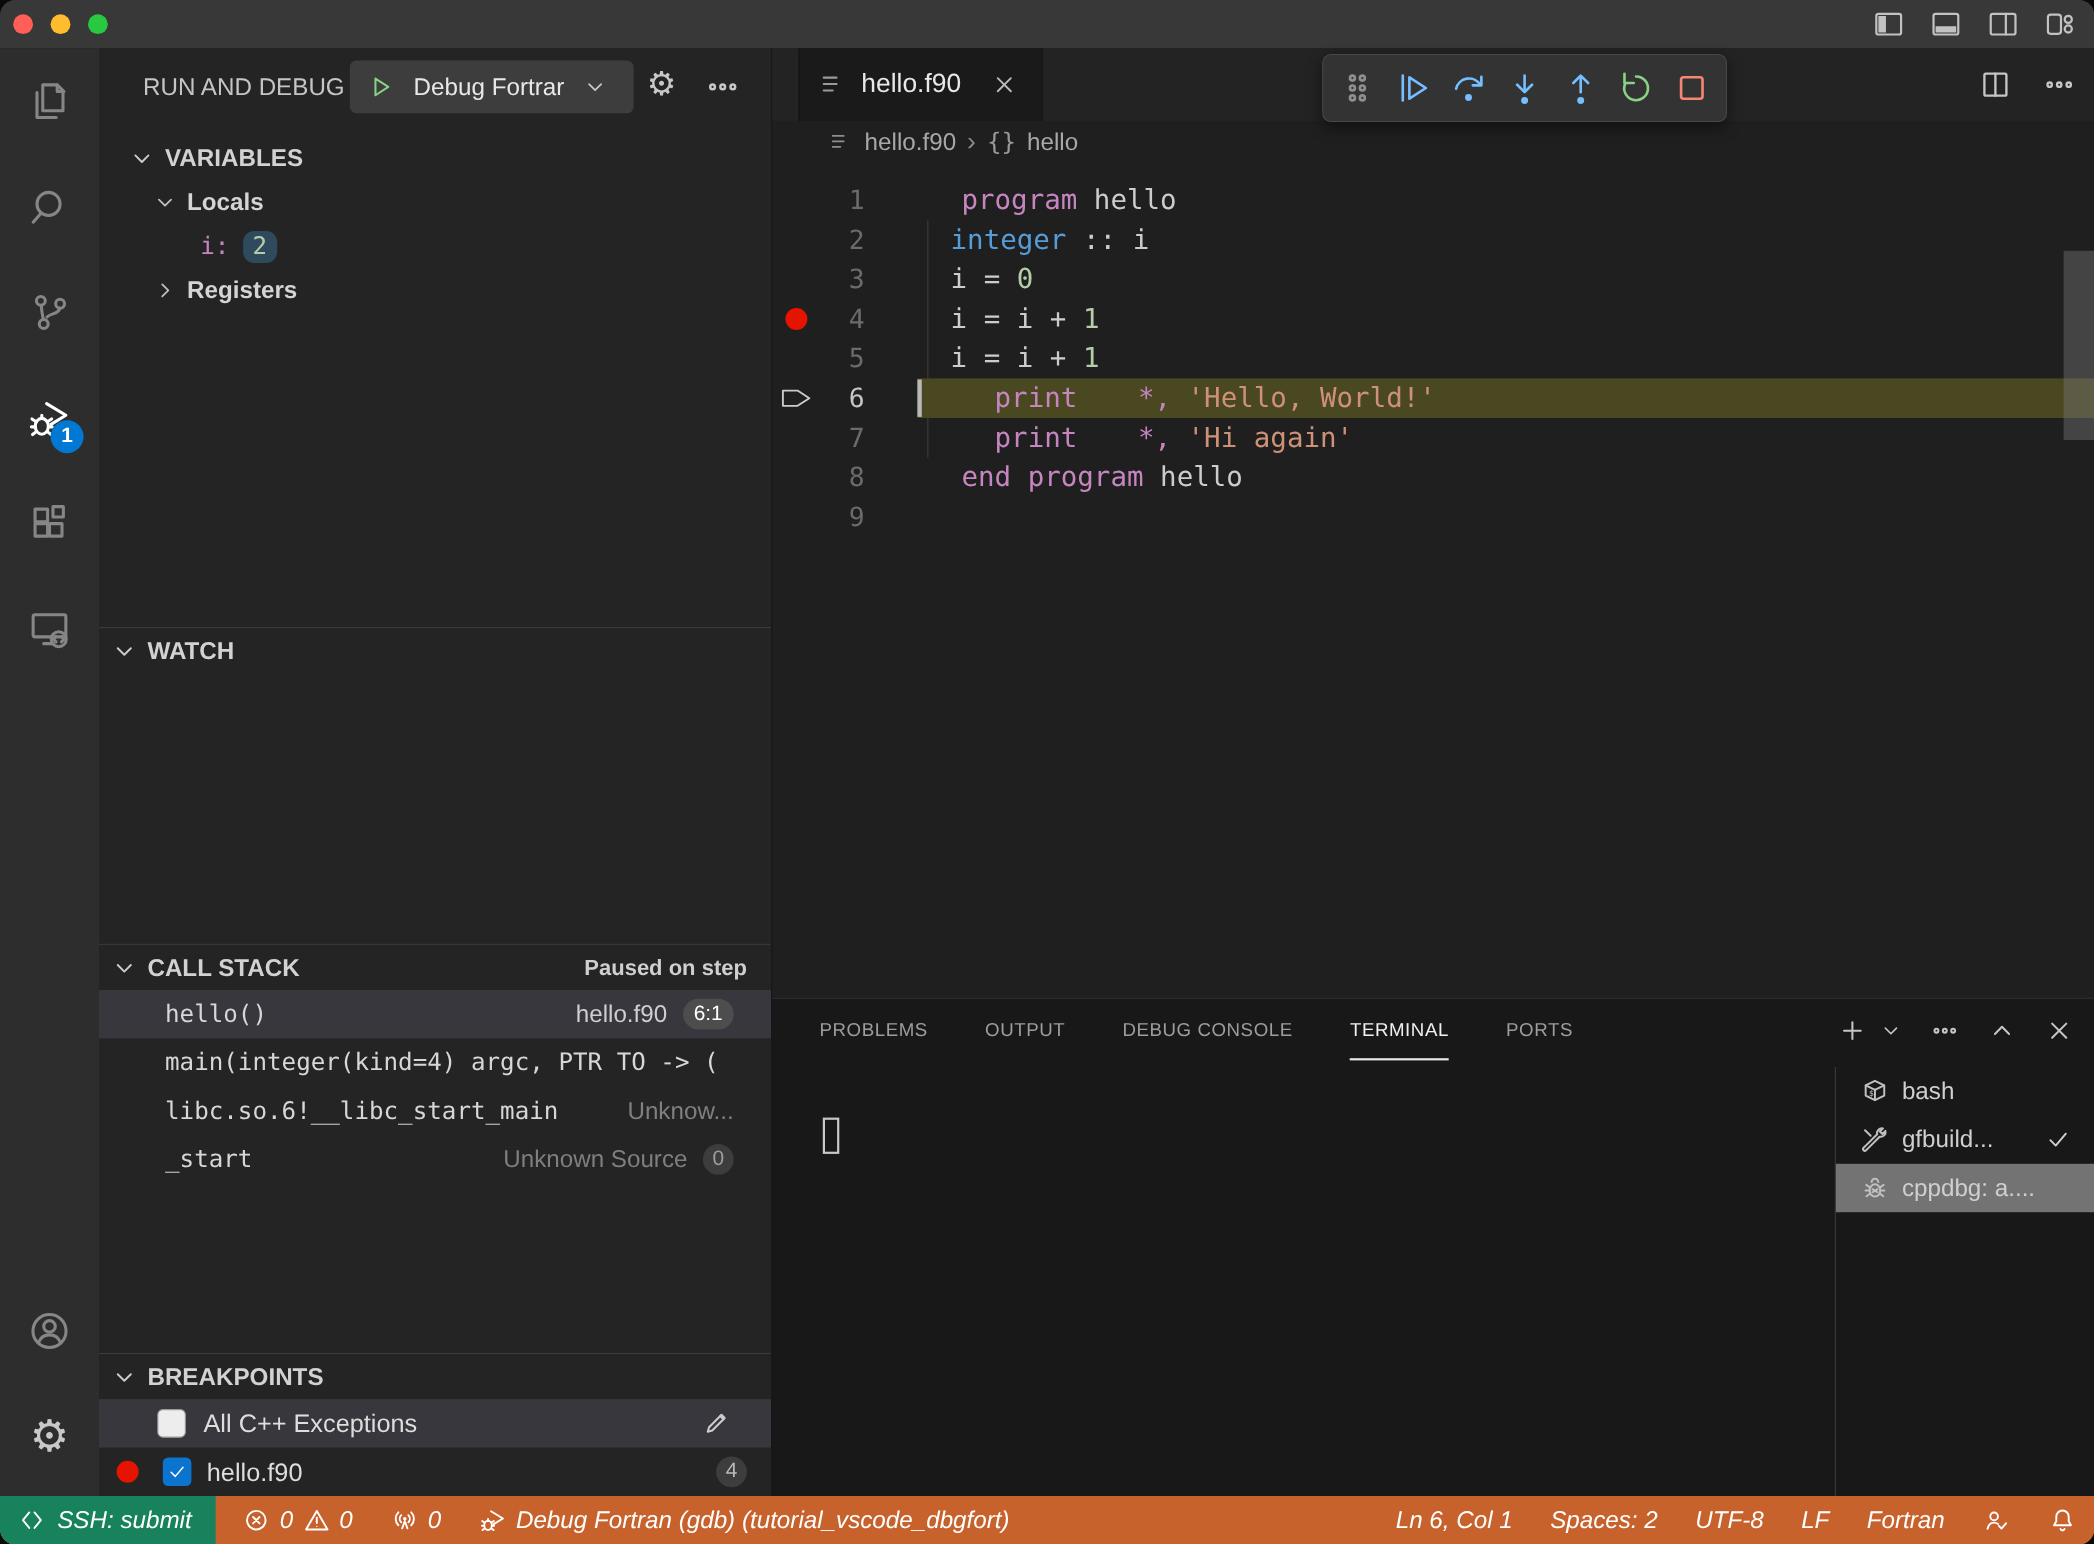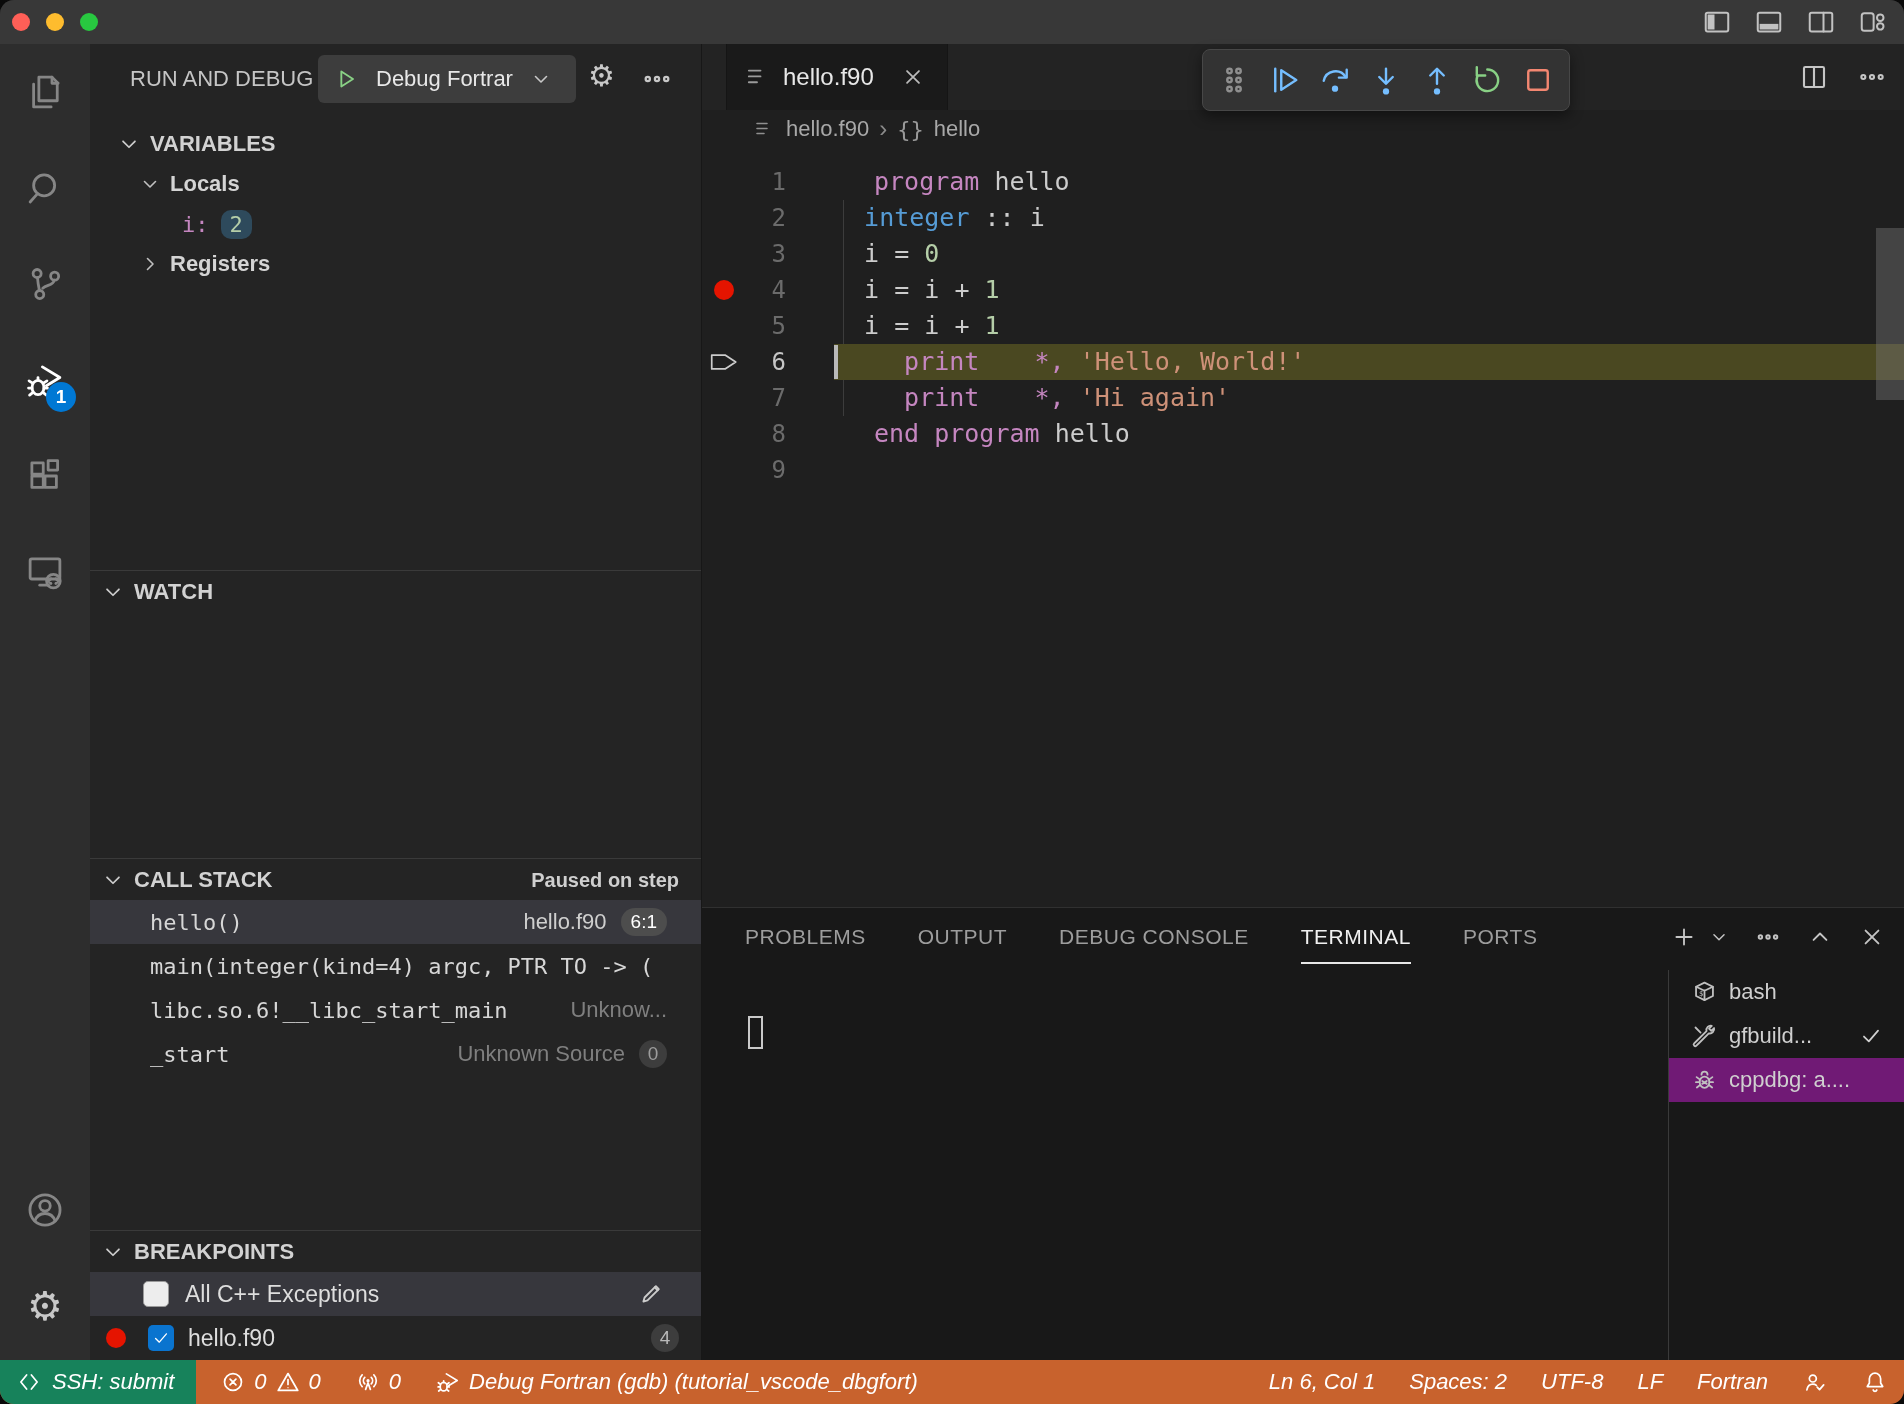--- a/index.html
+++ b/index.html
@@ -111,31 +111,31 @@
   .cursor{position:absolute;left:0;top:1px;width:4px;height:34px;background:#b9b9b9;}
   .tok-k{color:var(--tok-k,#c586c0);margin-left:40px;} .tok-t{color:var(--tok-t,#569cd6);} .tok-n{color:var(--tok-n,#b5cea8);}
   .tok-s{color:var(--tok-s,#ce9178);} .tok-p{color:var(--tok-p,#cccccc);}
   .arrow-glyph{width:32px;height:32px;}
   .indent-guide{position:absolute;left:141px;top:52px;width:1px;height:216px;background:#3c3c3c;}
   .scroll-thumb{position:absolute;right:0;top:184px;width:28px;height:172px;background:rgba(118,118,118,.42);}
 
   
   .panel{position:absolute;left:0;top:863px;width:1202px;height:453px;background:#181818;border-top:1px solid #303030;}
   .panel-tabs{position:absolute;left:43px;top:0;height:58px;display:flex;align-items:center;gap:52px;list-style:none;margin:0;padding:0;}
-  .panel-tab{font-size:21px;letter-spacing:.5px;color:#9d9d9d;position:relative;height:58px;display:flex;align-items:center;white-space:nowrap;}
+  .panel-tab{font-size:17px;letter-spacing:.5px;color:#9d9d9d;position:relative;height:58px;display:flex;align-items:center;white-space:nowrap;}
   .panel-tab.active{color:#f0f0f0;}
   .panel-tab.active::after{content:"";position:absolute;left:0;right:0;bottom:2px;height:2px;background:#e7e7e7;}
   .panel-actions{position:absolute;right:18px;top:0;height:58px;display:flex;align-items:center;gap:24px;color:#c5c5c5;}
   .panel-actions .pbtn{width:28px;height:28px;}
   .panel-actions .pbtn.small{width:22px;height:22px;margin-left:-14px;}
   .term-cursor{position:absolute;left:46px;top:108px;width:15px;height:33px;border:2px solid #c9c9c9;}
   .term-sep{position:absolute;left:966px;top:62px;bottom:0;width:1px;background:#3a3a3a;}
   .term-list{position:absolute;left:967px;top:62px;right:0;}
   .term-row{display:flex;align-items:center;height:44px;padding:0 16px 0 22px;font-size:22px;color:#cfcfcf;position:relative;}
-  .term-row.selected{background:#701a75;}
+  .term-row.selected{background:#737373;}
   .term-row .ticon{width:27px;height:27px;color:#c0c0c0;margin-right:11px;flex:none;}
   .term-row .tcheck{position:absolute;right:20px;width:26px;height:26px;color:#d0d0d0;}
   .term-label{white-space:nowrap;overflow:hidden;}
 
   
   .statusbar{position:absolute;left:0;top:1360px;width:100%;height:44px;background:var(--sb-orange,#c8622d);
              display:flex;align-items:center;color:#fff;font-size:22px;font-style:italic;}
   .sb-seg{display:flex;align-items:center;gap:8px;white-space:nowrap;}
   .sb-remote{background:var(--sb-green,#17825b);height:44px;display:flex;align-items:center;gap:10px;padding:0 22px 0 16px;flex:none;}
   .sb-icon{width:26px;height:26px;flex:none;}

